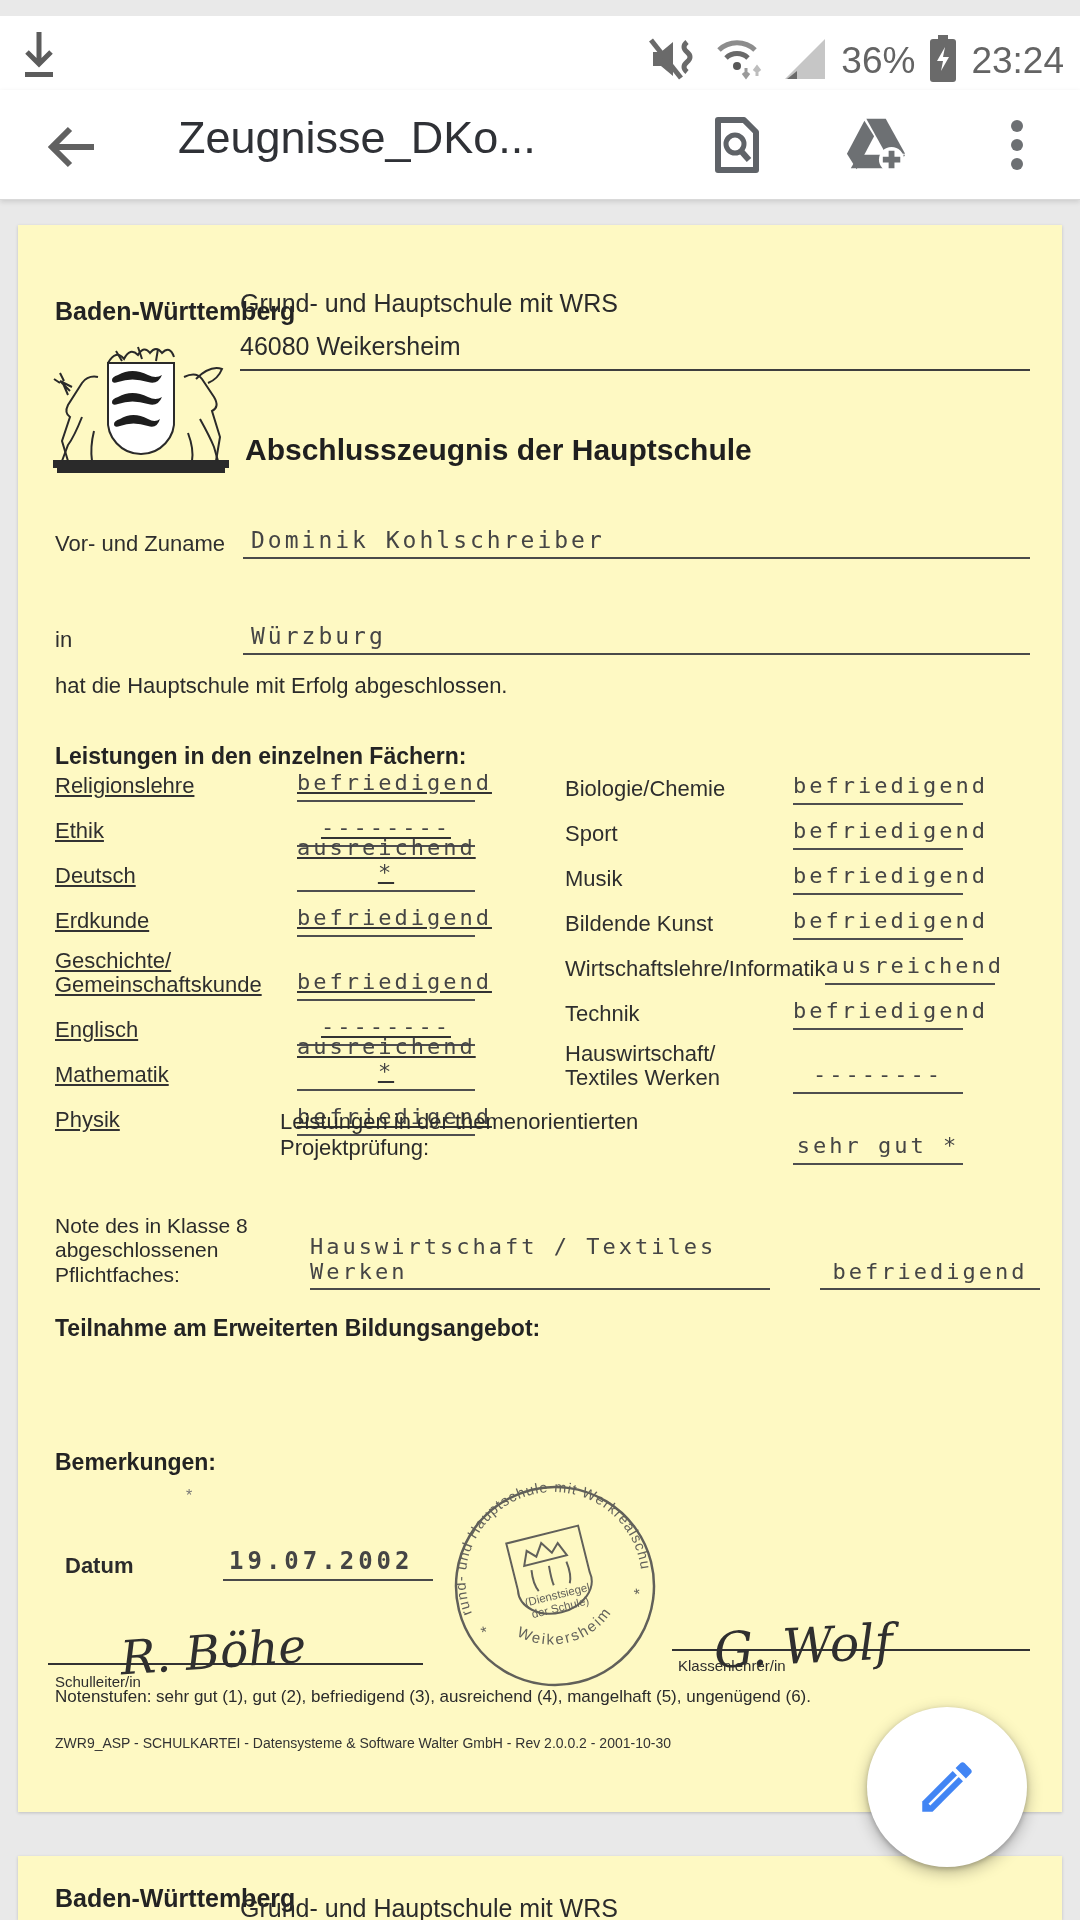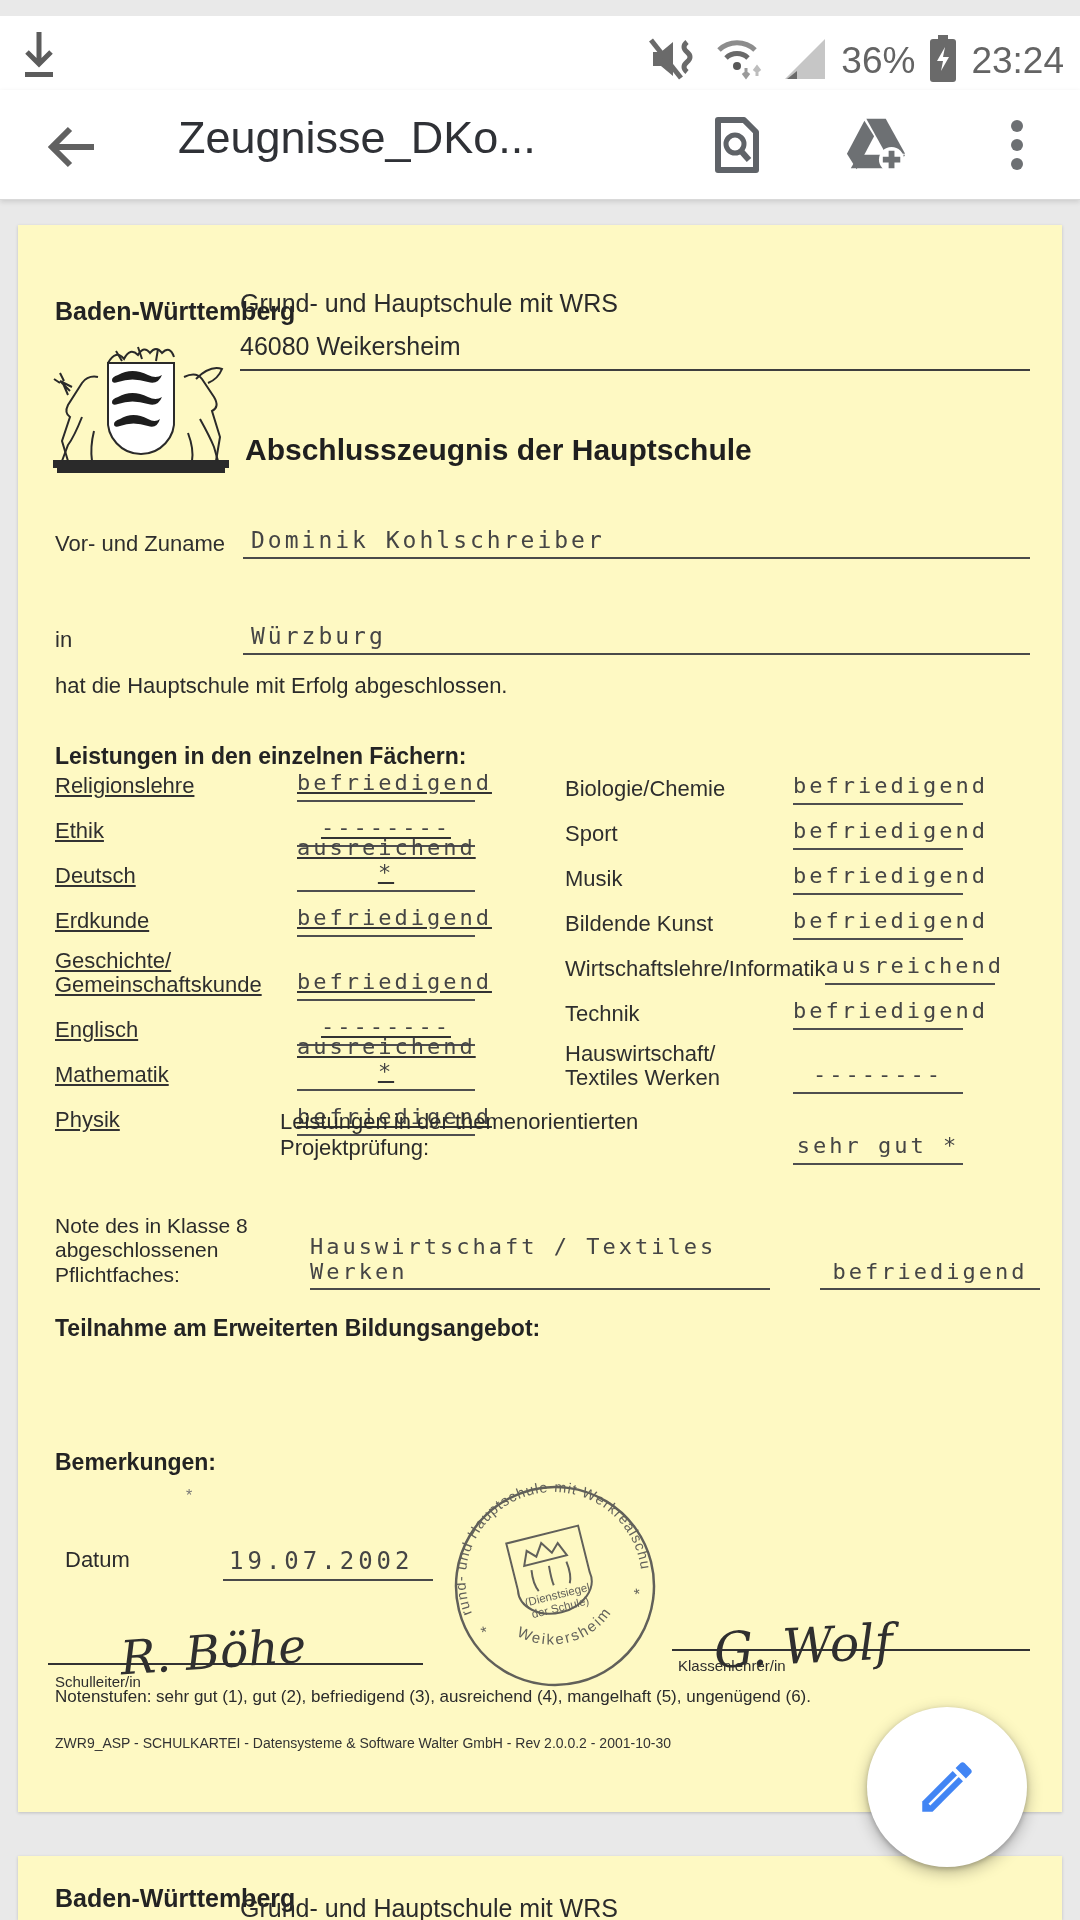--- a/index.html
+++ b/index.html
@@ -78,21 +78,21 @@
     letter-spacing:3px; padding-bottom:4px; }
   .k8-gap { width:50px; }
   .k8-grade { width:220px; border-bottom:2px solid #4a4a4a; text-align:center;
     font-size:22px; letter-spacing:3px; padding-bottom:4px; }
 
   .teilnahme { left:37px; top:1090px; font-size:23px; font-weight:bold; color:#232323; }
   .bemerkungen { left:37px; top:1224px; font-size:23px; font-weight:bold; color:#232323; }
   .tiny-mark { left:168px; top:1262px; font-size:16px; color:#777; }
 
   .datum-row { left:47px; top:1322px; width:400px; height:34px;
-    display:flex; align-items:flex-start; }
+    display:flex; align-items:flex-end;font-weight:bold; }
   .datum-label { width:158px; font-size:22px; color:#2b2b2b; padding-bottom:2px; }
   .datum-value { width:210px; border-bottom:2px solid #4a4a4a; font-size:24px;
     letter-spacing:4px; padding:0 0 4px 6px; }
 
   .stamp { left:432px; top:1256px; width:210px; height:210px;
     transform:rotate(-14deg); opacity:0.88; }
 
   .sig-box { border-bottom:2px solid #333; }
   .sig-left-box  { left:30px;  top:1360px; width:375px; height:80px; }
   .sig-right-box { left:654px; top:1350px; width:358px; height:76px; }

